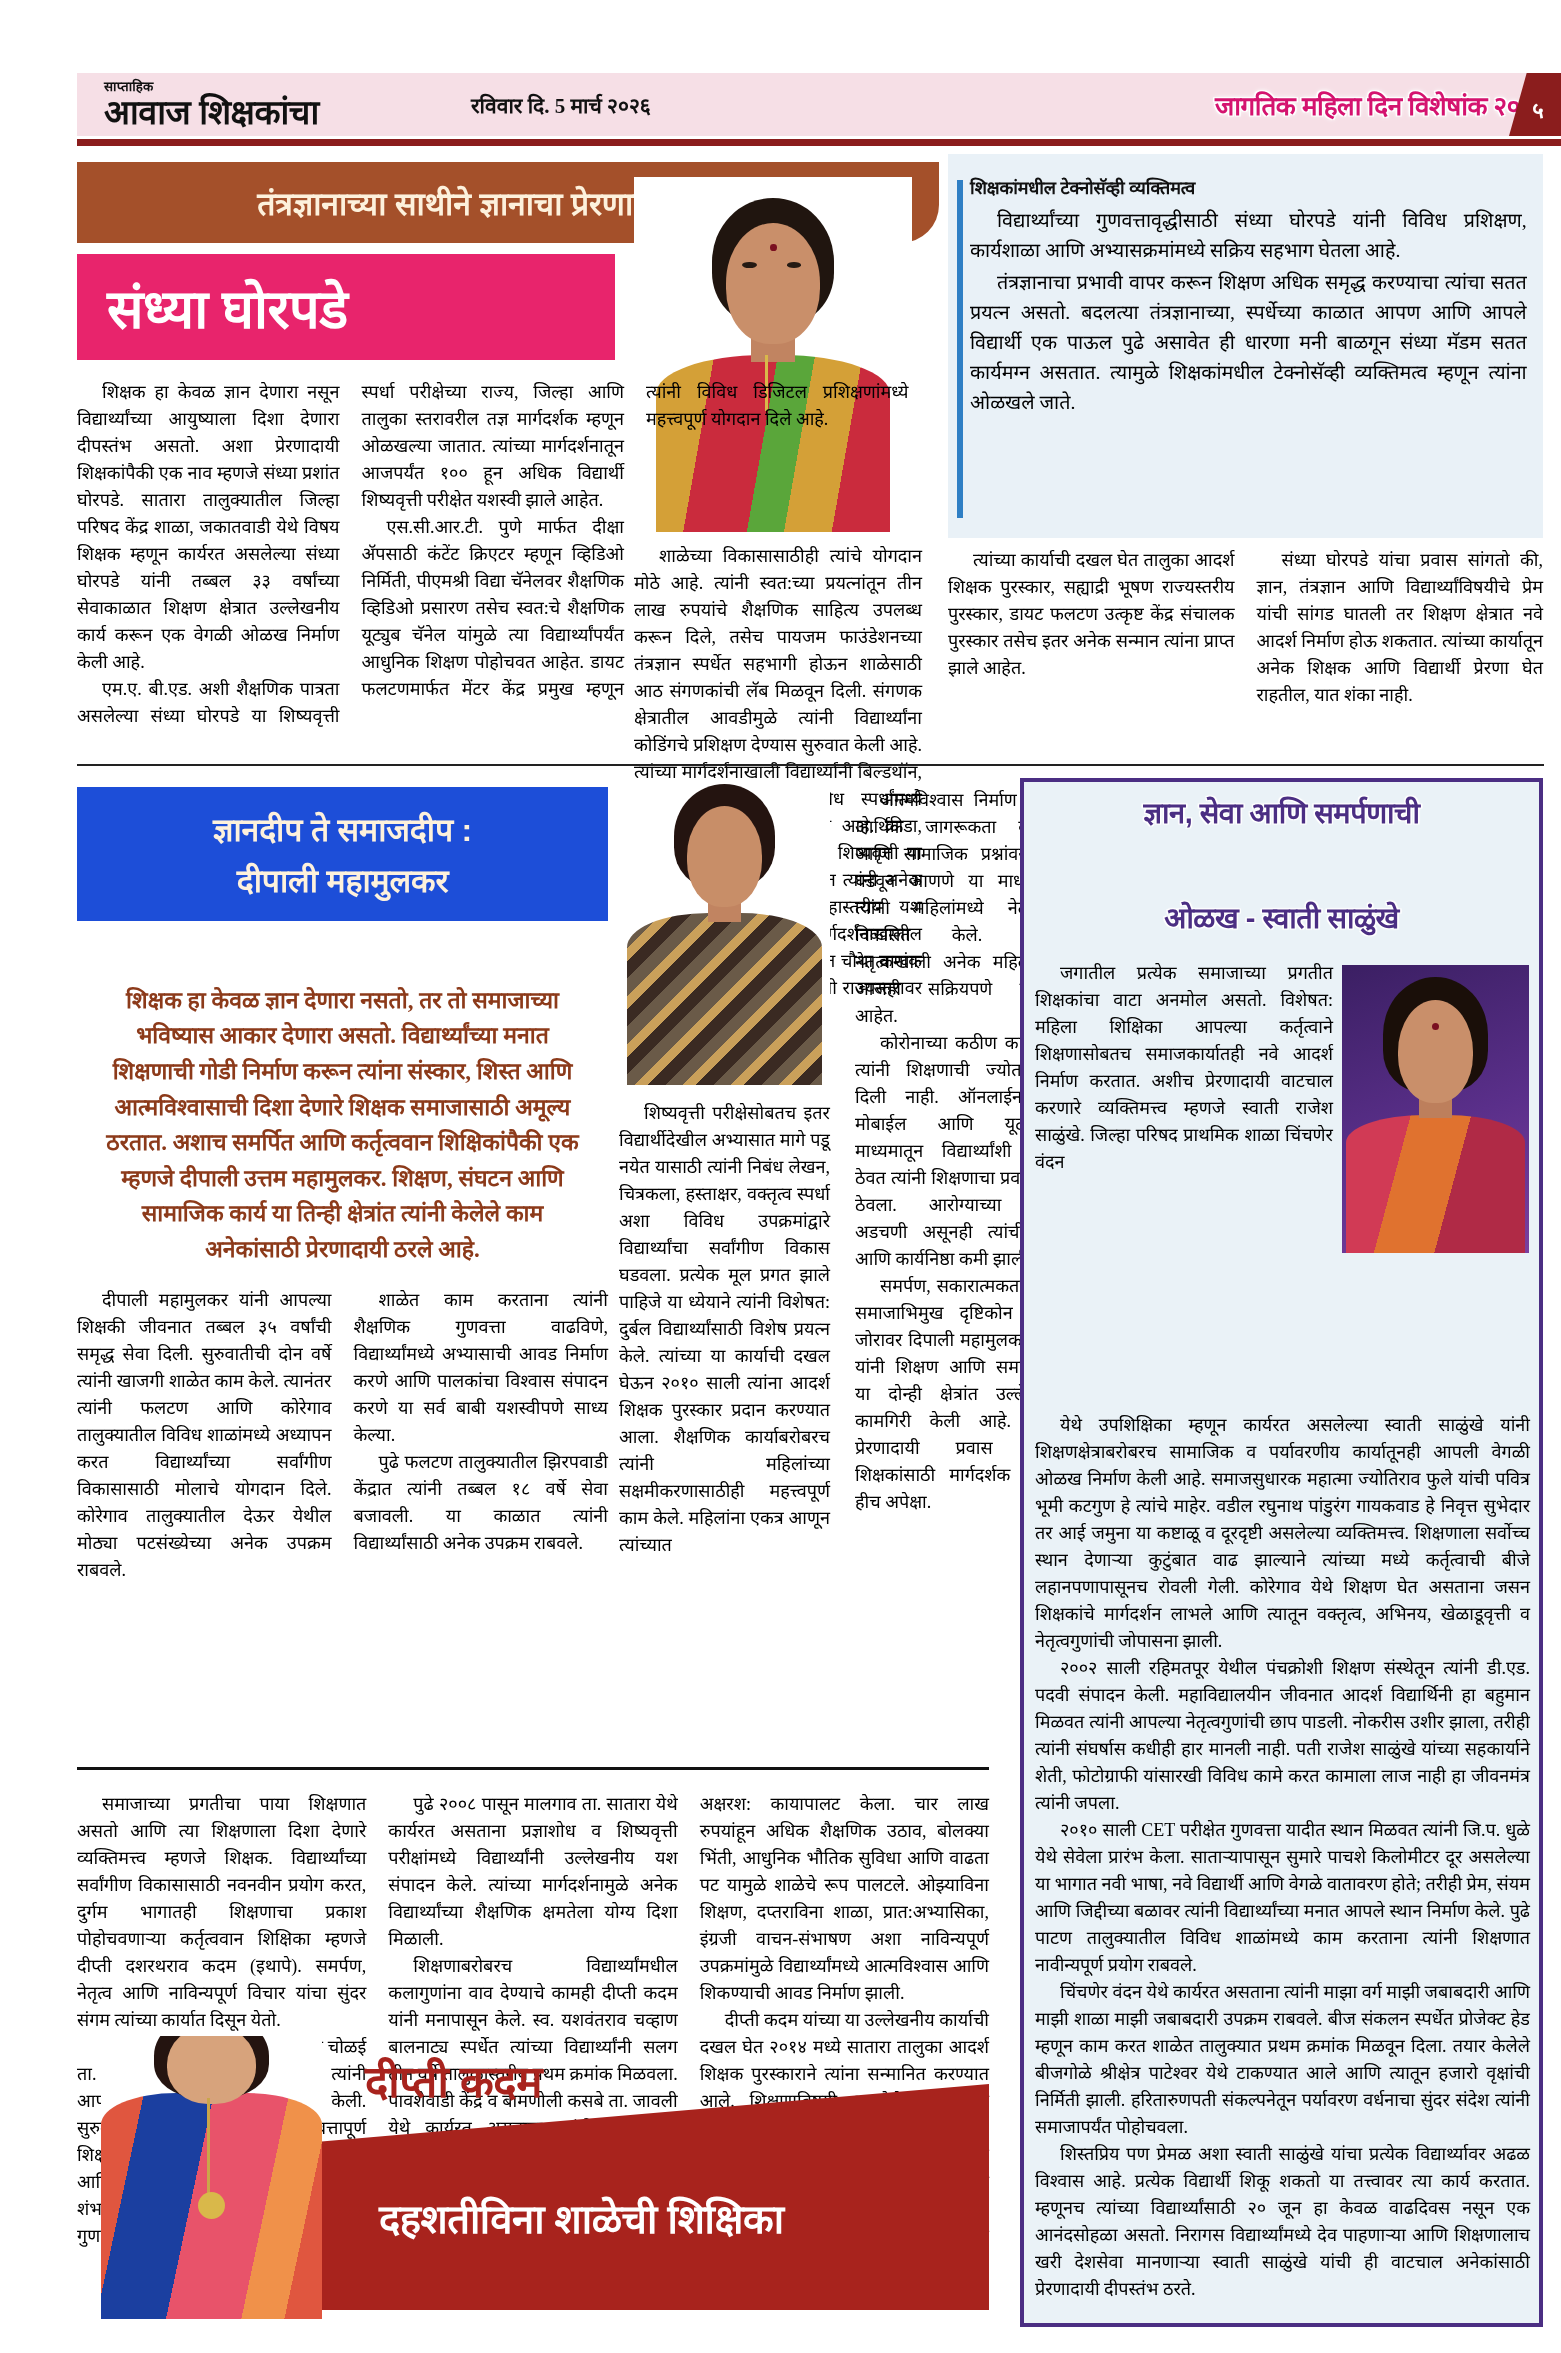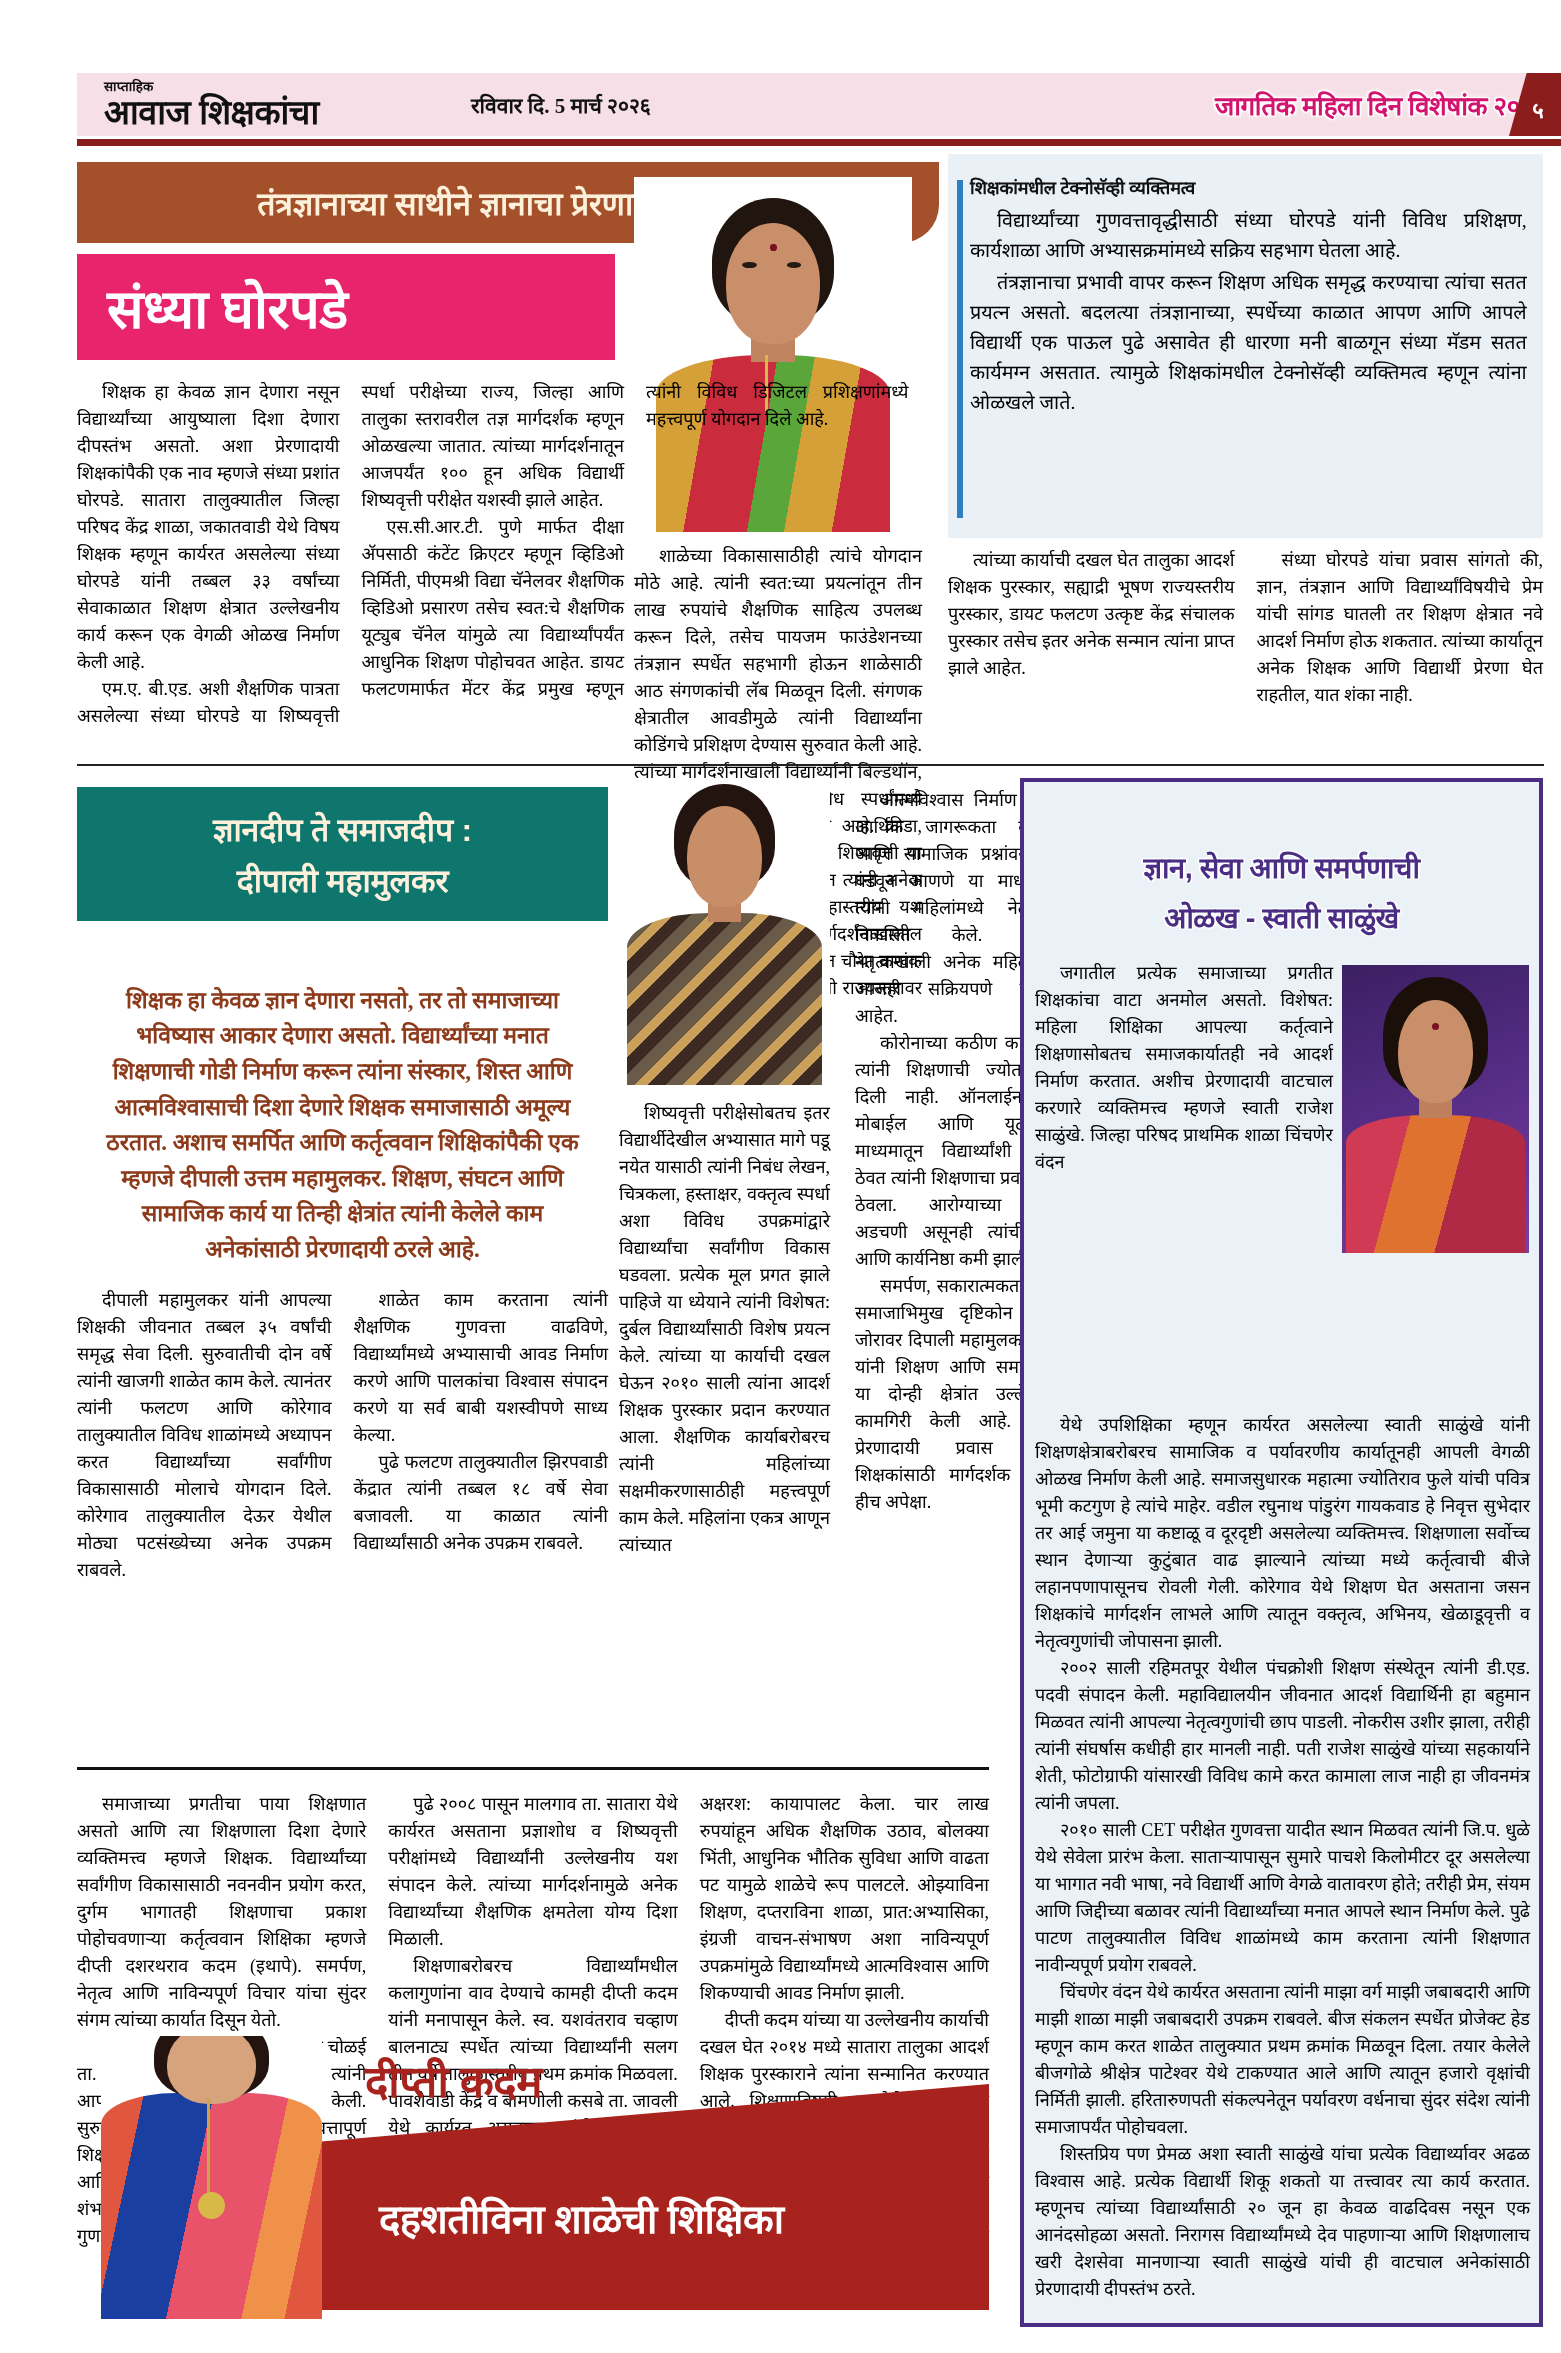--- a/index.html
+++ b/index.html
@@ -122,21 +122,21 @@
     column-count:2; column-gap:22px;
   }
   .art1-cols3{
     position:absolute; left:634px; top:543px; width:288px; height:211px;
   }
   .divider-1 { position:absolute; left:77px; top:764px; width:1467px; height:2.4px; background:#222; }
 
   
   .art2-head{
     position:absolute; left:77px; top:787px; width:531px; height:134px;
-    background:#0f766e; display:flex; flex-direction:column; align-items:center; justify-content:center;
+    background:#1d4ed8; display:flex; flex-direction:column; align-items:center; justify-content:center;
   }
   .art2-h1{ font-family:"Liberation Sans",sans-serif; font-size:32px; font-weight:bold; color:#fdf1dc; letter-spacing:-0.2px;}
   .art2-h2{ font-family:"Liberation Sans",sans-serif; font-size:32px; font-weight:bold; color:#fdf1dc; margin-top:7.7px; letter-spacing:-0.2px;}
 
   .art2-photo{
     position:absolute; left:619px; top:778px; width:211px; height:307px; overflow:hidden; background:#fff;
   }
   .pp2-hair{ position:absolute; left:26%; top:2%; width:48%; height:34%; background:#241410; border-radius:50% 50% 40% 40%; }
   .pp2-face{ position:absolute; left:32%; top:9%; width:36%; height:33%; background:#c88e68; border-radius:50% 50% 46% 46%; }
   .pp2-body{ position:absolute; left:4%; top:44%; width:92%; height:56%;
@@ -161,21 +161,21 @@
   }
   .divider-2 { position:absolute; left:77px; top:1767px; width:912px; height:2.9px; background:#111; }
 
   
   .art3-box{
     position:absolute; left:1020px; top:778px; width:523px; height:1549px;
     background:#eaf2f7; border:4.3px solid #4b2e83;
   }
   .art3-head{
     position:absolute; left:1032px; top:792px; width:499px; height:144px;
-    display:flex; flex-direction:column; align-items:center; justify-content:flex-end;
+    display:flex; flex-direction:column; align-items:center; justify-content:space-between;
   }
   .art3-h1, .art3-h2{
     font-family:"Liberation Sans",sans-serif; font-weight:bold; color:#4b2e83;
     font-size:29px; letter-spacing:-0.5px; white-space:nowrap;
     text-shadow: 0 0 3.8px #fff, 1.4px 1.4px 0 #fff, -1.4px -1.4px 0 #fff, 1.4px -1.4px 0 #fff, -1.4px 1.4px 0 #fff;
   }
   .art3-h2{ margin-top:10.6px; }
   .art3-photo{
     position:absolute; left:1342px; top:965px; width:187px; height:288px;
     background:linear-gradient(160deg,#3b1f63,#5a2f8a 55%,#7b3f9e);

